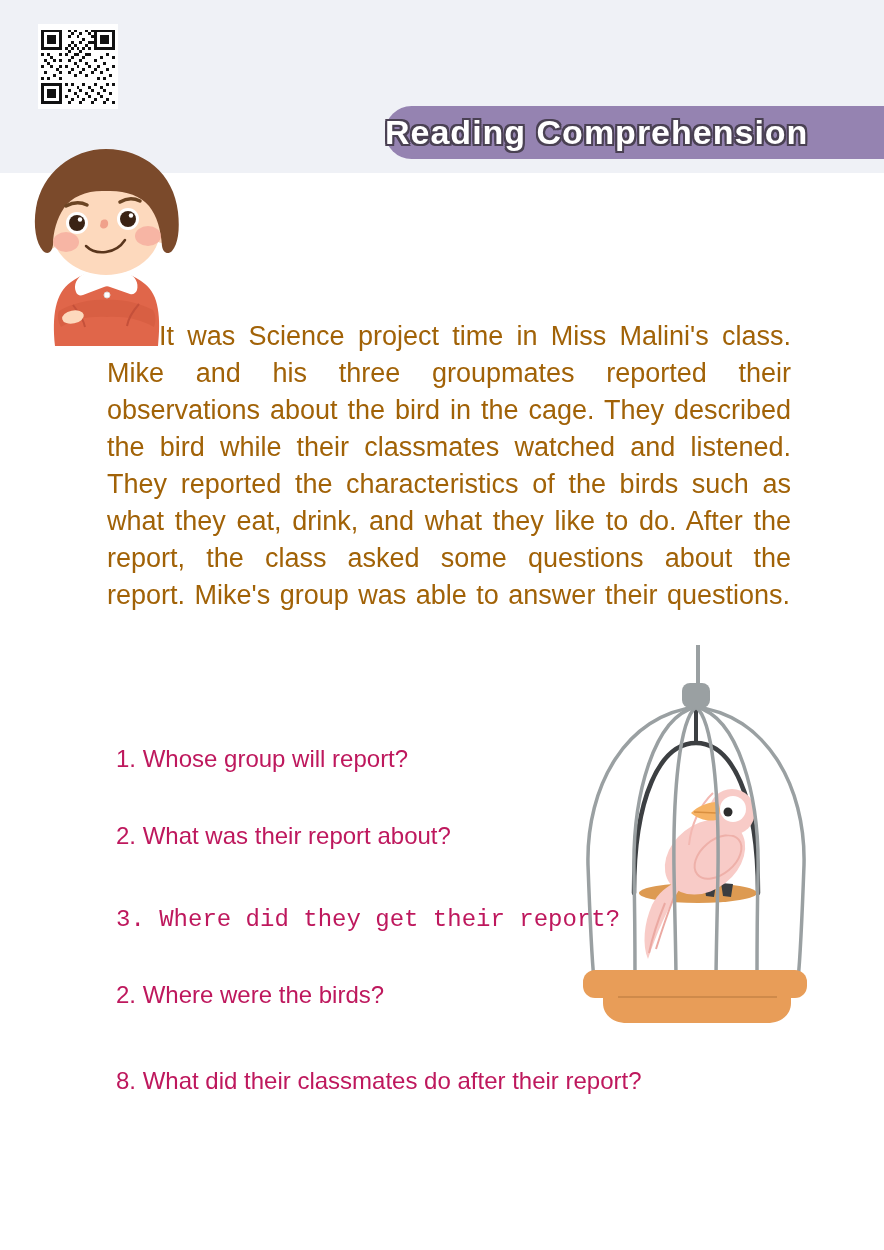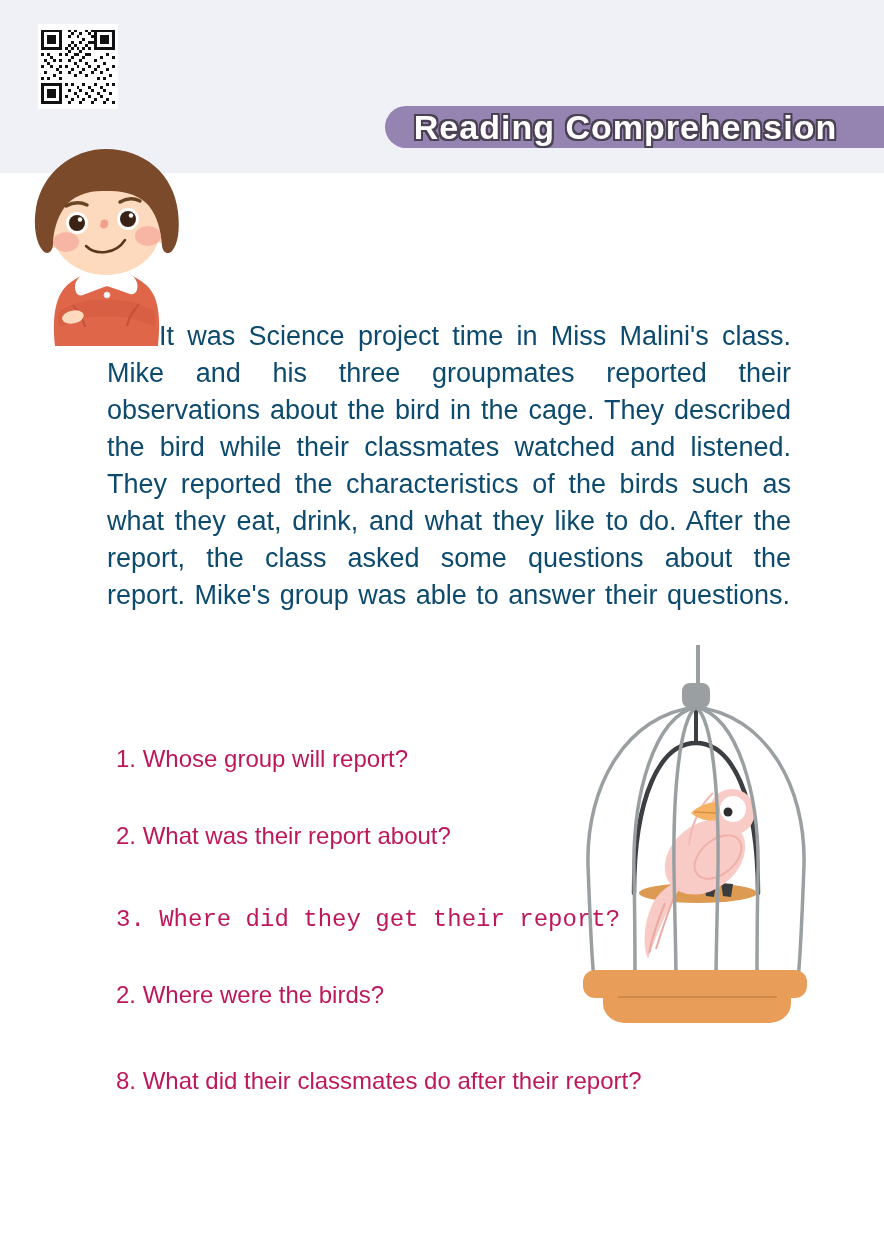--- a/index.html
+++ b/index.html
@@ -35,26 +35,25 @@
     color: #9a9a9f;
     letter-spacing: 0.5px;
     line-height: 32px;
     white-space: nowrap;
   }
   .field-row .flabel { margin-right: 10px; }
   .field-row .fline { color: #a2a2a7; letter-spacing: 0; }
   .banner {
     position: absolute;
     left: 385px; top: 106px;
-    width: 499px; height: 42px;
+    width: 499px; height: 53px;
     background: #9583b1;
     border-radius: 27px 0 0 27px;
     display: flex;
     align-items: center;
-    justify-content: center;
     padding-right: 18px;
   }
   .banner-text {
     font-size: 34px;
     font-weight: bold;
     color: #ffffff;
     letter-spacing: 1px;
     white-space: nowrap;
     text-shadow:
       -2px -2px 0 #4a4153, 2px -2px 0 #4a4153,
@@ -66,21 +65,21 @@
     position: absolute;
     left: 28px; top: 146px;
     width: 180px; height: 202px;
   }
   .passage {
     position: absolute;
     left: 107px; top: 318px;
     width: 684px;
     font-size: 27px;
     line-height: 37px;
-    color: #0c4a6e;
+    color: #a16207;
     text-align: justify;
     text-indent: 52px;
     word-spacing: 2px;
   }
   .question {
     position: absolute;
     left: 116px;
     font-size: 24px;
     line-height: 30px;
     color: #be185d;

